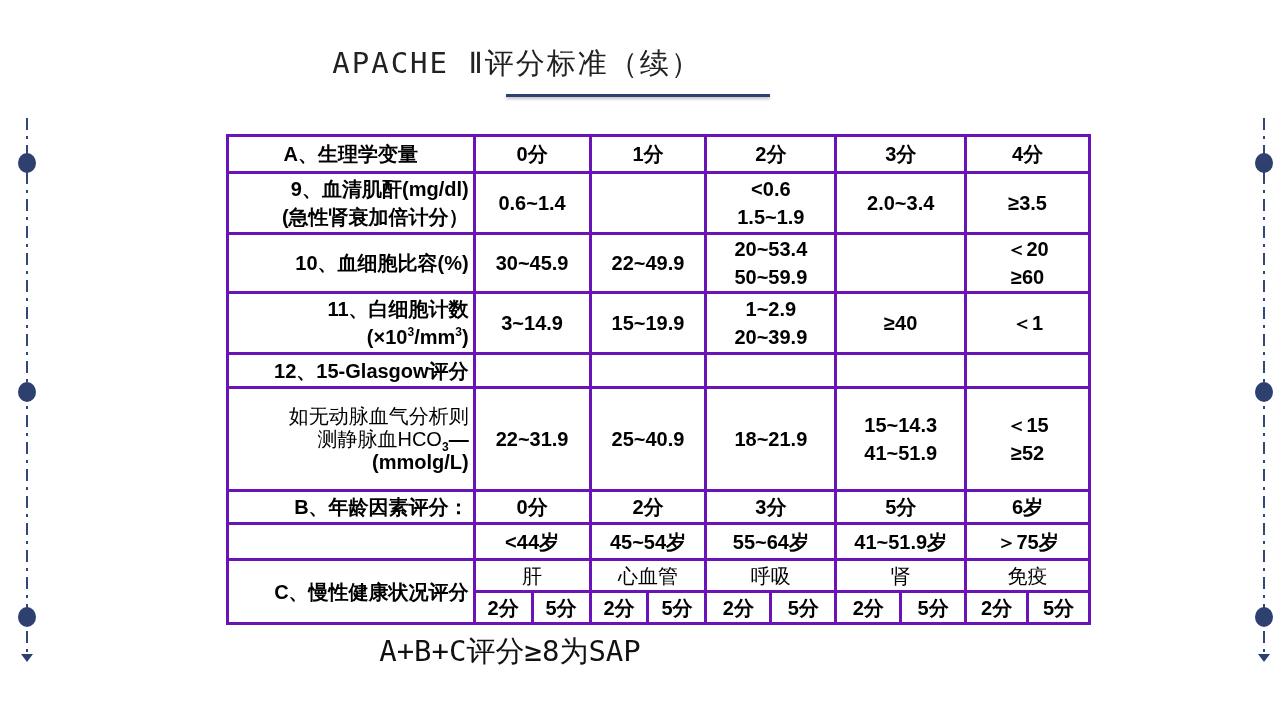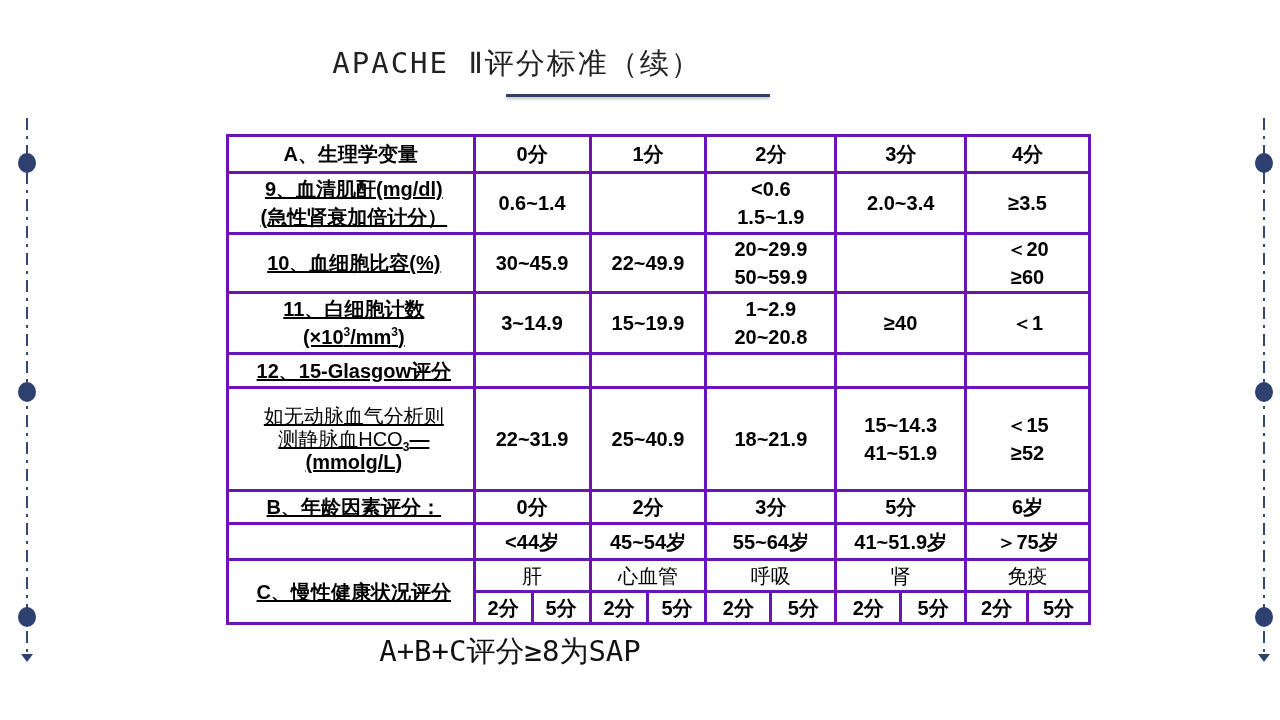--- a/index.html
+++ b/index.html
@@ -14,21 +14,21 @@
   .side.right { left:1262px; }
   .side .line { position:absolute; left:1px; top:0; width:2px; height:540px;
      background: repeating-linear-gradient(to bottom, #34477a 0 12px, transparent 12px 18px, #34477a 18px 21px, transparent 21px 27px); }
   .side .dot { position:absolute; left:-7px; width:18px; height:20px; border-radius:50%; background:#2e4070; }
   .side .arrow { position:absolute; left:-4px; top:536px; width:0; height:0;
      border-left:6px solid transparent; border-right:6px solid transparent; border-top:8px solid #2e4070; }
 
   table.apache { position:absolute; left:226px; top:134px; width:865px; border-collapse:collapse; }
   table.apache td { border:3px solid #6a14b8; text-align:center; vertical-align:middle; padding:0 4px;
      font-family:"Liberation Sans", "DejaVu Sans", sans-serif; font-size:20px; font-weight:bold; line-height:28px; }
-  table.apache td.left { text-align:center; padding-left:10px;text-decoration:underline; }
+  table.apache td.left { text-align:right; padding-left:10px; }
   table.apache td.norm { font-weight:normal; }
   .sub { font-size:12px; vertical-align:super; line-height:0; }
   .subl { font-size:12px; vertical-align:sub; line-height:0; }
 
   .footer { position:absolute; left:0; top:632px; width:1020px; text-align:center;
      font-family:"DejaVu Sans Mono","Liberation Mono",monospace; font-size:29px; color:#111; }
 </style>
 </head>
 <body>
 
@@ -85,39 +85,39 @@
       <div>1.5~1.9</div>
     </td>
     <td colspan="2">2.0~3.4</td>
     <td colspan="2">≥3.5</td>
   </tr>
   <tr style="height:52px">
     <td class="left">10、血细胞比容(%)</td>
     <td colspan="2">30~45.9</td>
     <td colspan="2">22~49.9</td>
     <td colspan="2">
-      <div>20~29.9</div>
+      <div>20~53.4</div>
       <div>50~59.9</div>
     </td>
     <td colspan="2"></td>
     <td colspan="2">
       <div>＜20</div>
       <div>≥60</div>
     </td>
   </tr>
   <tr style="height:61px">
     <td class="left">
       <div>11、白细胞计数</div>
       <div><span>(×10</span><span class="sub">3</span><span>/mm</span><span class="sub">3</span><span>)</span></div>
     </td>
     <td colspan="2">3~14.9</td>
     <td colspan="2">15~19.9</td>
     <td colspan="2">
       <div>1~2.9</div>
-      <div>20~20.8</div>
+      <div>20~39.9</div>
     </td>
     <td colspan="2">≥40</td>
     <td colspan="2">＜1</td>
   </tr>
   <tr style="height:34px">
     <td class="left">12、15-Glasgow评分</td>
     <td colspan="2"></td>
     <td colspan="2"></td>
     <td colspan="2"></td>
     <td colspan="2"></td>

